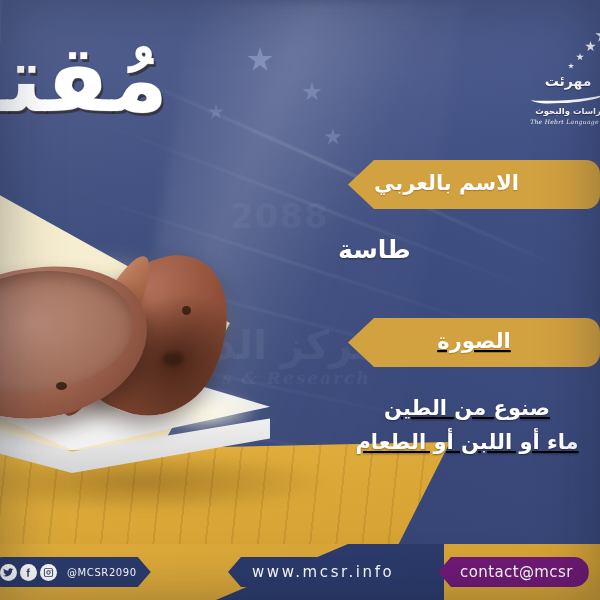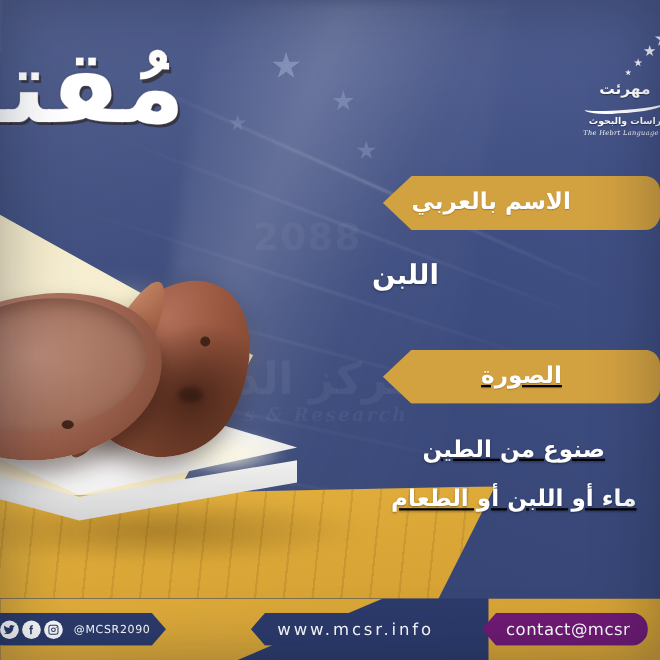--- a/index.html
+++ b/index.html
@@ -324,27 +324,27 @@
       <i style="right:40px;top:31px;width:6px;height:6px;"></i>
     </div>
     <div class="logo-word">مهرئت</div>
     <div class="logo-swoosh"></div>
     <div class="logo-sub">راسات والبحوث</div>
     <div class="logo-latin">The Hebrt Language C</div>
   </div>
 
   <div class="info">
     <div class="pill">الاسم بالعربي</div>
-    <div class="value">اللبن</div>
+    <div class="value">طاسة</div>
   </div>
 
   <div class="info-2">
     <div class="pill">الصورة</div>
     <div class="desc">صنوع من الطين</div>
-    <div class="desc" style="margin-top:13px;">ماء أو اللبن أو الطعام</div>
+    <div class="desc" style="margin-top:2px;">ماء أو اللبن أو الطعام</div>
   </div>
 
   <div class="bottombar">
     <div class="bar-blue"></div>
     <div class="bar-gold"></div>
     <div class="bar-gold-r"></div>
 
     <div class="chip blue" id="social-chip">
       <span class="soc">
         <svg viewBox="0 0 24 24">

